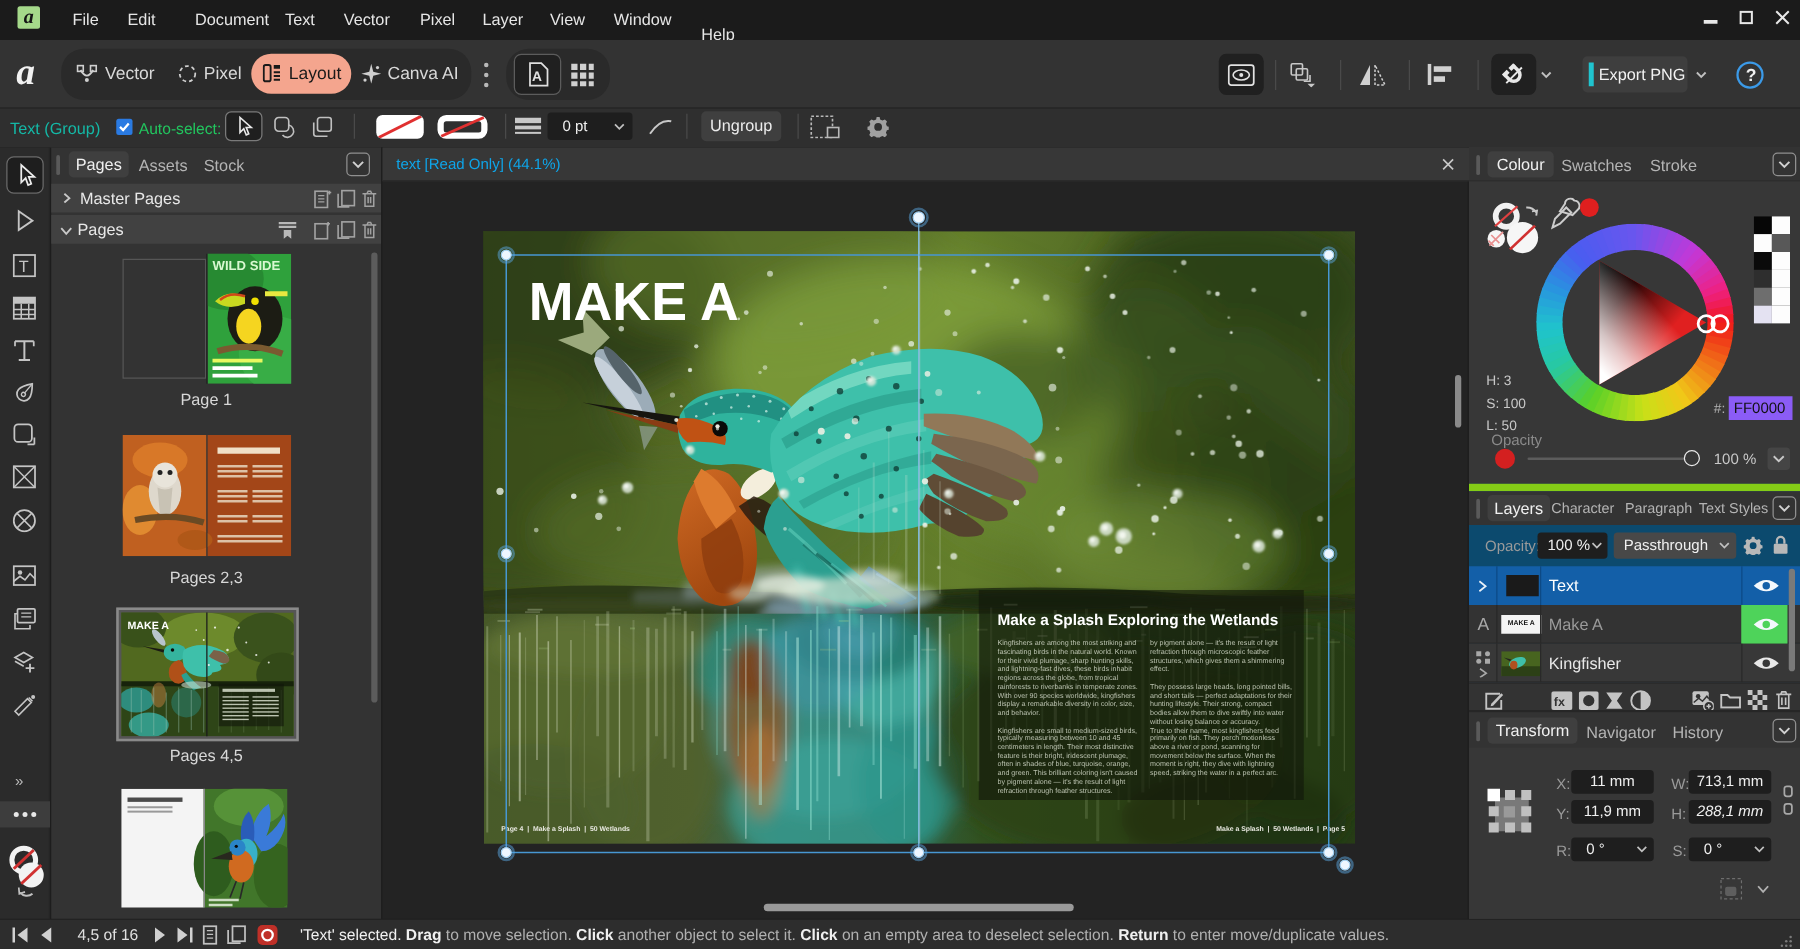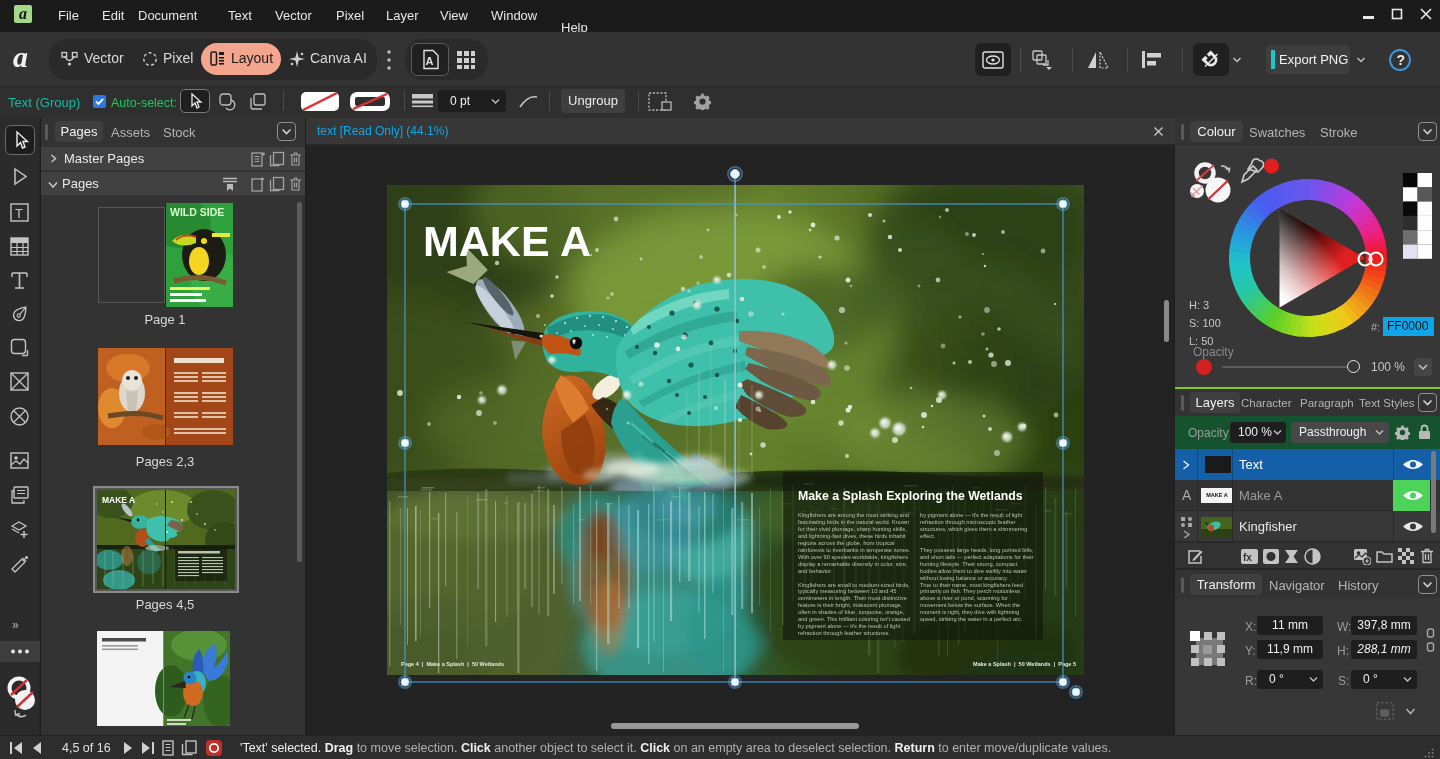--- a/index.html
+++ b/index.html
@@ -45,21 +45,21 @@
 svg { display:block; }
 </style>
 </head>
 <body>
 <div id="app">
 
 <div id="titlebar">
   <div id="appicon">a</div>
   <span class="menuitem" style="left:58px;">File</span>
   <span class="menuitem" style="left:102px;">Edit</span>
-  <span class="menuitem" style="left:138px;">Document</span>
+  <span class="menuitem" style="left:156px;">Document</span>
   <span class="menuitem" style="left:228px;">Text</span>
   <span class="menuitem" style="left:275px;">Vector</span>
   <span class="menuitem" style="left:336px;">Pixel</span>
   <span class="menuitem" style="left:386px;">Layer</span>
   <span class="menuitem" style="left:440px;">View</span>
   <span class="menuitem" style="left:491px;">Window</span>
   <span class="menuitem" style="left:561px;margin-top:12px;">Help</span>
   <div id="winbtns">
     <svg class="abs" style="left:1358px;top:0;" width="80" height="30" viewBox="0 0 80 30">
       <rect x="5" y="16" width="11" height="3" fill="#e8e8e8"></rect>
@@ -1217,35 +1217,35 @@
         <rect x="0" y="57.2" width="14.5" height="14.3" fill="#6e6e6e"></rect>
             <rect x="14.5" y="57.2" width="14.5" height="14.3" fill="#fdfdfd"></rect>
         <rect x="0" y="71.5" width="14.5" height="14.3" fill="#e4e2f2"></rect>
             <rect x="14.5" y="71.5" width="14.5" height="14.3" fill="#fdfdfd"></rect>
       </g>
     </svg>
     <span class="abs" style="left:14px; top:181px; color:#c8c8c8; font-size:11px;">H: 3</span>
     <span class="abs" style="left:14px; top:199px; color:#c8c8c8; font-size:11px;">S: 100</span>
     <span class="abs" style="left:14px; top:217px; color:#c8c8c8; font-size:11px;">L: 50</span>
     <span class="abs" style="left:196px; top:203px; color:#b0b0b0; font-size:11px;">#:</span>
-    <div class="abs" style="left:208px; top:199px; width:51px; height:19px; background:#0ea5e9; color:#111; font-size:12px; line-height:19px; padding-left:4px;">FF0000</div>
+    <div class="abs" style="left:208px; top:199px; width:51px; height:19px; background:#8b5cf6; color:#111; font-size:12px; line-height:19px; padding-left:4px;">FF0000</div>
     <span class="abs" style="left:18px; top:227px; color:#8a8a8a; font-size:12px;">Opacity</span>
     <circle>
     <div class="abs" style="left:21px; top:241px; width:16px; height:16px; background:#d42020; border-radius:50%;"></div>
     <div class="abs" style="left:47px; top:248px; width:132px; height:2px; background:#5c5c5c; border-radius:1px;"></div>
     <div class="abs" style="left:172px; top:242px; width:13px; height:13px; border:1.5px solid #e8e8e8; border-radius:50%; background:#373737;"></div>
     <span class="abs" style="left:196px; top:242px; color:#c8c8c8; font-size:12px;">100 %</span>
     <div class="abs" style="left:239px; top:240px; width:18px; height:18px; background:#454545; border-radius:3px;">
       <svg width="18" height="18" viewBox="0 0 18 18">
               <path d="M5 7 L9 11 L13 7" fill="none" stroke="#c8c8c8" stroke-width="1.5"></path>
             </svg>
     </div>
   </circle></div>
 
-  <div class="abs" style="left:0; top:269px; width:265px; height:181px; background:#14532d; border-top:2px solid #84cc16;">
+  <div class="abs" style="left:0; top:269px; width:265px; height:181px; background:#0c4a6e; border-top:6px solid #84cc16;">
     <div class="abs" style="left:0; top:0; width:265px; height:27px; background:#333333;"></div>
     <div class="abs" style="left:6px; top:6px; width:3px; height:16px; background:#5a5a5a; border-radius:2px;"></div>
     <div class="tabrow-pill" style="left:15px; top:3px; width:50px; height:21px; line-height:21px;">Layers</div>
     <span class="tab-plain" style="left:66px; top:8px; font-size:11.5px;">Character</span>
     <span class="tab-plain" style="left:125px; top:8px; font-size:11.5px;">Paragraph</span>
     <span class="tab-plain" style="left:184px; top:8px; font-size:11.5px;">Text Styles</span>
     <div class="abs" style="left:243px; top:4px; width:19px; height:19px; border:1px solid #909090; border-radius:4px; background:#333;">
       <svg width="17" height="17" viewBox="0 0 17 17">
             <path d="M4.5 6.5 L8.5 10.5 L12.5 6.5" fill="none" stroke="#d0d0d0" stroke-width="1.6"></path>
           </svg>
@@ -1394,21 +1394,21 @@
         <rect x="2" y="15" width="8" height="8"></rect>
             <rect x="28" y="15" width="8" height="8"></rect>
         <rect x="2" y="28" width="8" height="8"></rect>
             <rect x="15" y="28" width="8" height="8"></rect>
             <rect x="28" y="28" width="8" height="8"></rect>
       </g>
     </svg>
     <span class="abs" style="left:70px; top:50px; color:#9a9a9a; font-size:12px;">X:</span>
     <div class="dd" style="left:82px; top:46px; width:66px; height:19px; line-height:19px; text-align:center;">11 mm</div>
     <span class="abs" style="left:162px; top:50px; color:#9a9a9a; font-size:12px;">W:</span>
-    <div class="dd" style="left:176px; top:46px; width:66px; height:19px; line-height:19px; text-align:center;">397,8 mm</div>
+    <div class="dd" style="left:176px; top:46px; width:66px; height:19px; line-height:19px; text-align:center;">713,1 mm</div>
     <span class="abs" style="left:70px; top:74px; color:#9a9a9a; font-size:12px;">Y:</span>
     <div class="dd" style="left:82px; top:70px; width:66px; height:19px; line-height:19px; text-align:center;">11,9 mm</div>
     <span class="abs" style="left:162px; top:74px; color:#9a9a9a; font-size:12px;">H:</span>
     <div class="dd" style="left:176px; top:70px; width:66px; height:19px; line-height:19px; text-align:center;font-style:italic;">288,1 mm</div>
     <span class="abs" style="left:70px; top:104px; color:#9a9a9a; font-size:12px;">R:</span>
     <div class="dd" style="left:82px; top:100px; width:66px; height:19px; line-height:19px;">
       <span style="margin-left:12px;">0 °</span>
       <svg class="abs" style="right:5px;top:6px;" width="9" height="7" viewBox="0 0 9 7">
             <path d="M1 1.5 L4.5 5 L8 1.5" fill="none" stroke="#c0c0c0" stroke-width="1.4"></path>
           </svg>

